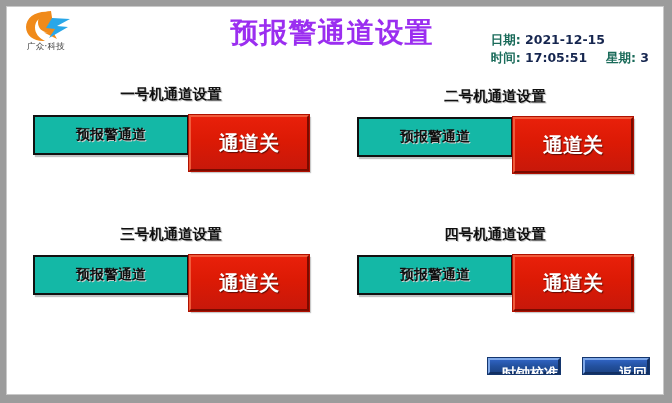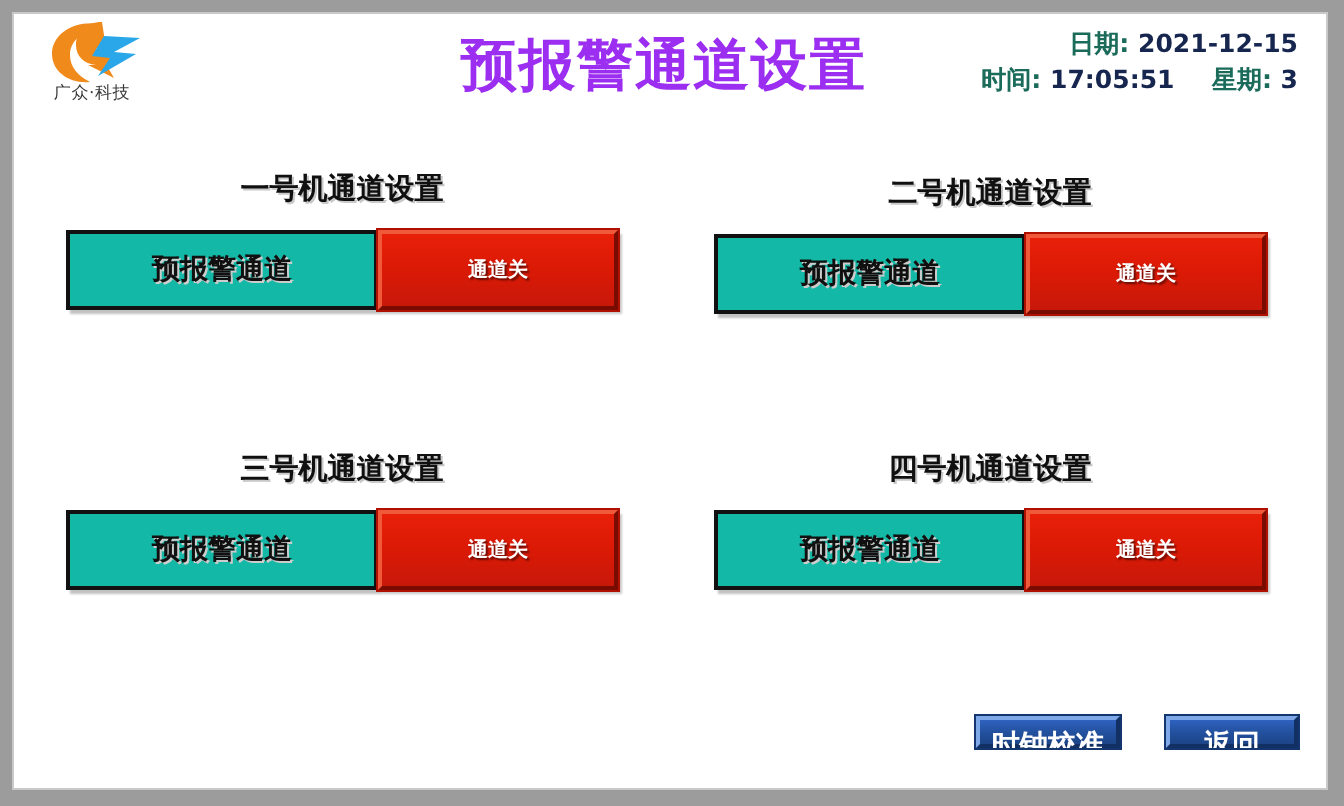--- a/index.html
+++ b/index.html
@@ -70,22 +70,22 @@
     font-size: 28px;
     font-weight: bold;
     color: #9b2ef0;
     letter-spacing: 1px;
     white-space: nowrap;
   }
 
   #datetime-block {
     position: absolute;
     right: 14px;
-    top: 6px;
-    text-align: right;
+    top: 24px;
+    text-align: left;
     line-height: 18px;
     white-space: nowrap;
   }
   .dt-row { font-size: 12.5px; font-weight: bold; }
   .dt-label { color: #1a6b5a; }
   .dt-value { color: #16264f; }
   .dt-gap { display: inline-block; width: 10px; }
 
   
   .panel { position: absolute; }
@@ -122,32 +122,32 @@
     font-size: 14px;
     font-weight: bold;
     color: #101010;
     text-shadow: 1px 1px 0 #cccccc;
     white-space: nowrap;
   }
   .chan-state-btn {
     position: absolute;
     left: 156px; top: 0;
     width: 120px;
-    height: 40px;
+    height: 56px;
     box-sizing: border-box;
     background: linear-gradient(180deg, #e8200a 0%, #dc1a05 45%, #c8180a 100%);
     border-top: 2px solid #f05a3a;
     border-left: 2px solid #f05a3a;
     border-right: 2px solid #7a0b00;
     border-bottom: 2px solid #7a0b00;
     outline: 1px solid #b01000;
     display: flex;
     align-items: center;
     justify-content: center;
-    font-size: 10px;
+    font-size: 20px;
     font-weight: bold;
     color: #ffffff;
     text-shadow: 1px 1px 1px rgba(0,0,0,0.55);
     white-space: nowrap;
     box-shadow: 2px 2px 1px rgba(120,120,120,0.4);
     cursor: pointer;
   }
 
   
   #bottom-bar {
@@ -164,21 +164,21 @@
     background: linear-gradient(180deg, #2f62c0 0%, #23519f 50%, #1d4588 100%);
     border-top: 2px solid #7fa8e8;
     border-left: 2px solid #7fa8e8;
     border-right: 2px solid #123063;
     border-bottom: 2px solid #123063;
     outline: 1px solid #14366e;
     color: #ffffff;
     font-size: 14px;
     font-weight: bold;
     line-height: 26px;
-    text-align: center;
+    text-align: right;
     white-space: nowrap;
     cursor: pointer;
   }
   #btn-clock { width: 72px; margin-right: 18px; }
   #btn-back  { width: 66px; }
 </style>
 </head>
 <body>
 
 <div id="app-frame">

